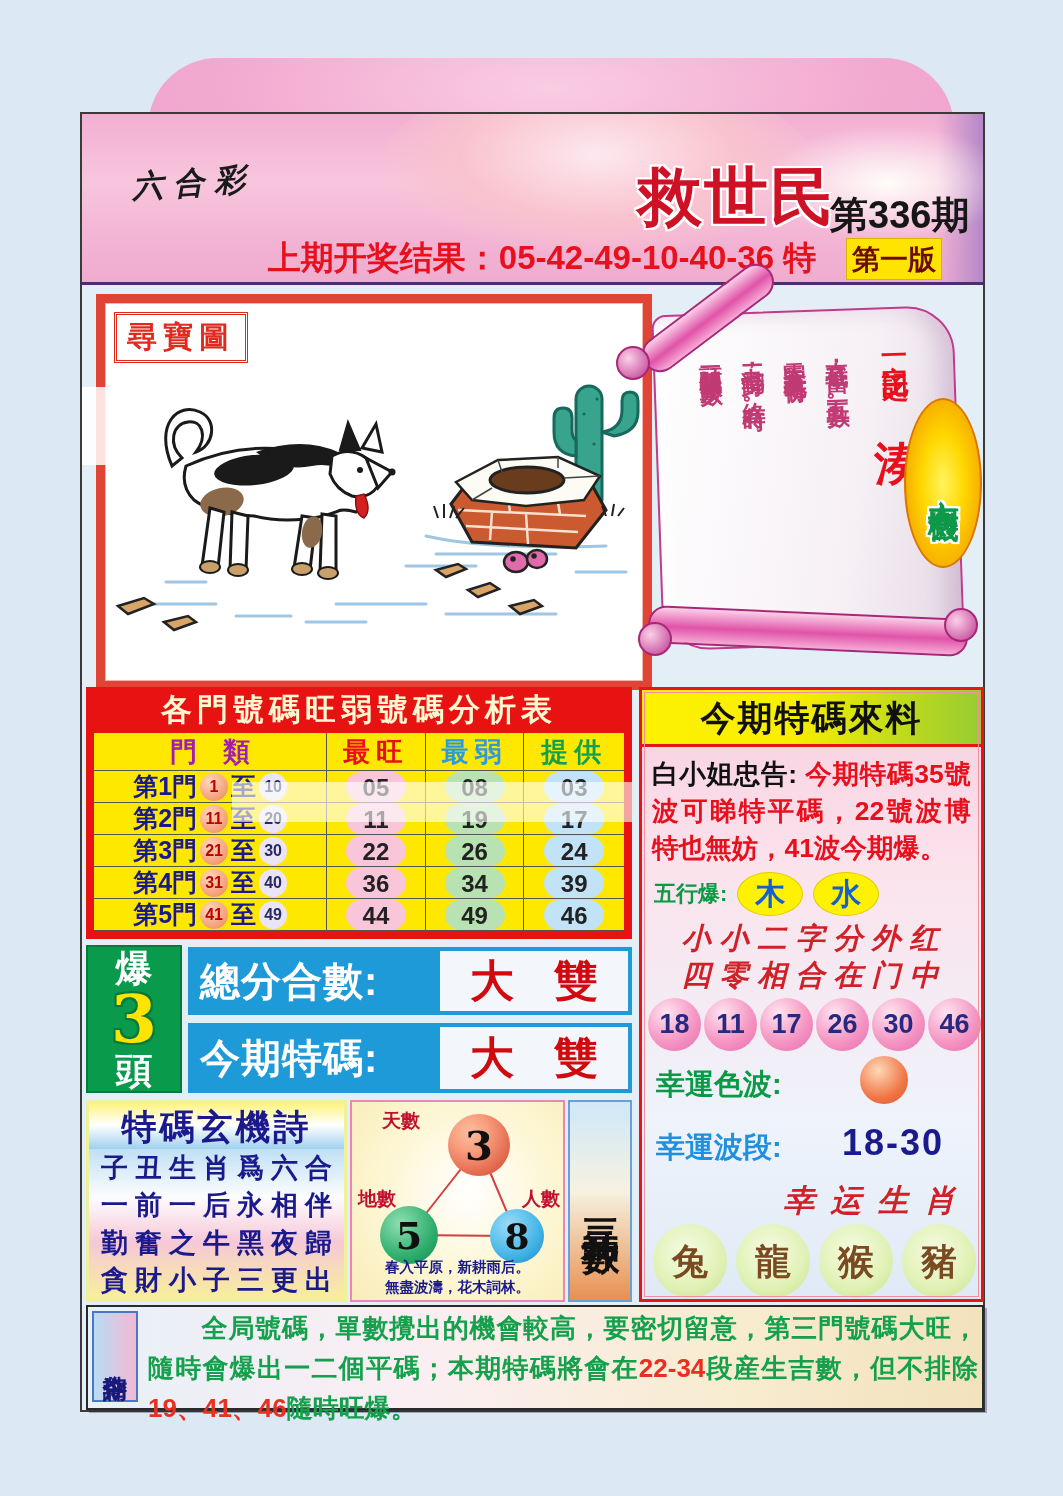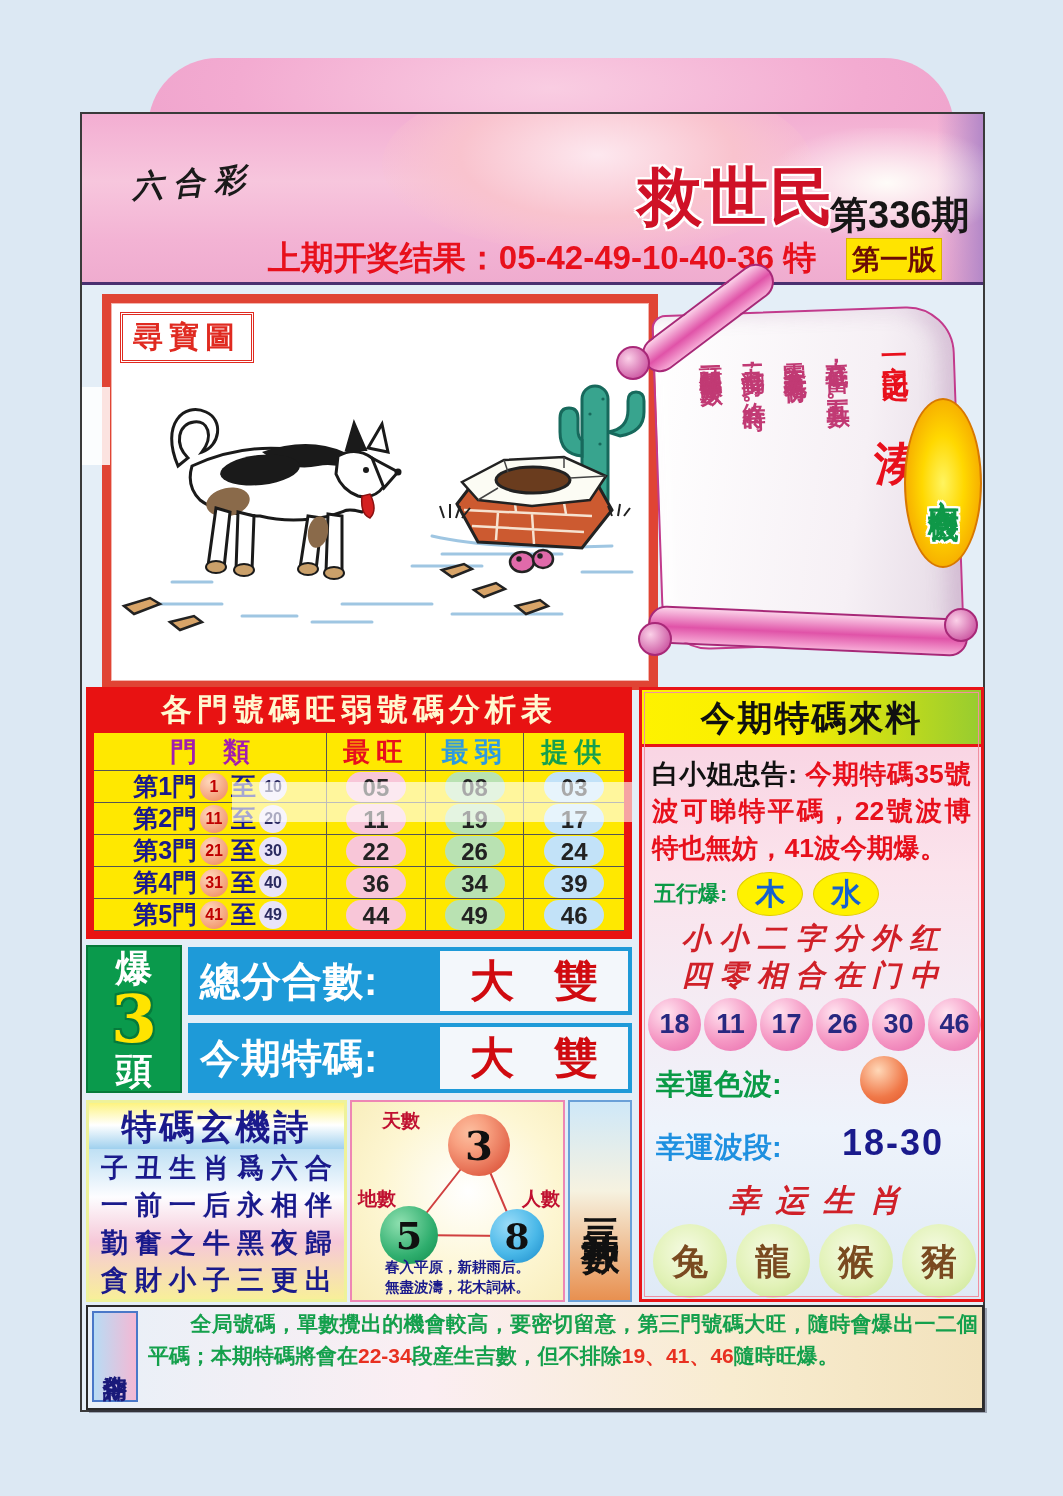--- a/index.html
+++ b/index.html
@@ -29,21 +29,21 @@
        background:radial-gradient(ellipse at 50% 50%,rgba(255,255,250,.95) 0%,rgba(255,255,250,0) 75%);}
   .brand{left:50px;top:48px;font:italic 700 31px "DejaVu Serif",serif;color:#1a1a1a;transform:rotate(-4deg);letter-spacing:10px;}
   .t-main{left:248px;top:-8px;font-weight:900;font-size:102px;line-height:1.05;color:#18a34c;letter-spacing:4px;}
   .t-sub{left:556px;top:40px;font-family:"DejaVu Serif",serif;font-weight:900;font-size:64px;color:#cf1126;letter-spacing:2px;}
   .t-issue{left:748px;top:76px;font-weight:700;font-size:38px;color:#161616;}
   .prev{left:170px;top:122px;width:580px;font-weight:800;font-size:33px;color:#e8101c;}
   .edition{left:764px;top:124px;width:96px;height:42px;background:#ffe400;border:1px solid #d8b400;
            color:#6b0b06;font-weight:900;font-size:28px;line-height:42px;box-sizing:border-box;}
 
   
-  .map{left:20px;top:180px;width:556px;height:396px;background:#fff;border:10px solid #e04434;box-sizing:border-box;}
+  .map{left:14px;top:180px;width:556px;height:396px;background:#fff;border:10px solid #e04434;box-sizing:border-box;}
   .map:before{content:"";position:absolute;inset:-1px;border:1px solid #fff;opacity:.6;pointer-events:none;}
   .map-label{left:8px;top:8px;padding:2px 10px;border:3px double #e02a20;background:#fff;
              color:#e02a20;font-weight:900;font-size:30px;letter-spacing:6px;}
   .map svg{position:absolute;left:0;top:0;}
 
   
   .parch{left:575px;top:196px;width:298px;height:332px;transform:rotate(-2deg);
          background:linear-gradient(100deg,#ffffff 0%,#f6f0f5 65%,#e4d8e4 100%);
          border:2px solid #c23a8c;border-radius:14px 48px 14px 48px;
          box-shadow:inset -14px 0 20px rgba(170,120,170,.30), inset 10px 0 14px rgba(255,255,255,.8);}
@@ -140,35 +140,35 @@
   .verse{left:0;top:230px;width:345px;text-align:center;font-family:"DejaVu Serif",serif;font-style:italic;
          font-weight:700;font-size:29px;line-height:37px;color:#d02028;letter-spacing:9px;}
   .balls{left:0;top:308px;width:345px;display:flex;justify-content:center;gap:3px;}
   .ball{width:53px;height:53px;border-radius:50%;background:radial-gradient(circle at 35% 28%,#ffe4f0 0%,#f598c4 55%,#e86aac 100%);
         color:#282880;font-weight:900;font-size:27px;line-height:53px;text-align:center;}
   .lcolor-l{left:14px;top:375px;color:#0a9a46;font-weight:900;font-size:29px;}
   .lcolor-ball{left:218px;top:366px;width:48px;height:48px;border-radius:50%;
         background:radial-gradient(circle at 38% 30%,#ffd8b8 0%,#f07848 60%,#e05428 100%);}
   .lrange-l{left:14px;top:438px;color:#1e90e0;font-weight:900;font-size:29px;}
   .lrange-v{left:200px;top:432px;color:#1a1a8c;font-weight:900;font-size:36px;letter-spacing:2px;}
-  .zlab{left:0;top:490px;width:345px;text-align:center;font-family:"DejaVu Serif",serif;font-style:italic;
-        color:#d02028;font-weight:700;font-size:31px;letter-spacing:16px;text-indent:16px;}
+  .zlab{left:16px;top:490px;width:345px;text-align:center;font-family:"DejaVu Serif",serif;font-style:italic;
+        color:#d02028;font-weight:700;font-size:31px;letter-spacing:16px;text-indent:16px;padding-left:39px;}
   .zoo{left:0;top:534px;width:345px;display:flex;justify-content:center;gap:9px;}
   .zo{width:74px;height:74px;border-radius:50%;background:radial-gradient(circle at 45% 38%,#f6fbe4 0%,#e2f2b8 55%,#c8e490 100%);
       color:#7a4a20;font-family:"DejaVu Serif",serif;font-weight:900;font-size:36px;line-height:74px;text-align:center;}
 
   
   .eval{left:4px;top:1191px;width:898px;height:105px;border:2px solid #2a2a2a;box-sizing:border-box;
         background:linear-gradient(90deg,#e8f0f8 0%,#fbeef2 38%,#f8ecd0 72%,#f2e2bc 100%);
         box-shadow:3px 3px 0 rgba(40,40,60,.35);}
   .eval-lab{left:4px;top:4px;width:46px;height:91px;border:2px solid #4a78c8;box-sizing:border-box;
         background:linear-gradient(90deg,#b8dcf4,#f4b8d4);}
   .eval-lab span{position:absolute;left:50%;top:50%;transform:translate(-50%,-50%);writing-mode:vertical-rl;text-orientation:upright;
         color:#1a1a7a;font-weight:900;font-size:24px;line-height:1;}
-  .eval-txt{left:60px;top:1px;width:830px;font-weight:800;font-size:21px;line-height:32px;text-align:justify;white-space:pre-wrap;}
+  .eval-txt{left:60px;top:1px;width:830px;font-weight:800;font-size:26px;line-height:40px;text-align:justify;white-space:pre-wrap;}
   .seg-g{color:#14a04c;} .seg-r{color:#e83020;}
 
   
   .art{background:rgba(255,255,255,.85);}
 </style>
 </head>
 <body>
 
 <div class="abs blob"></div>
 

